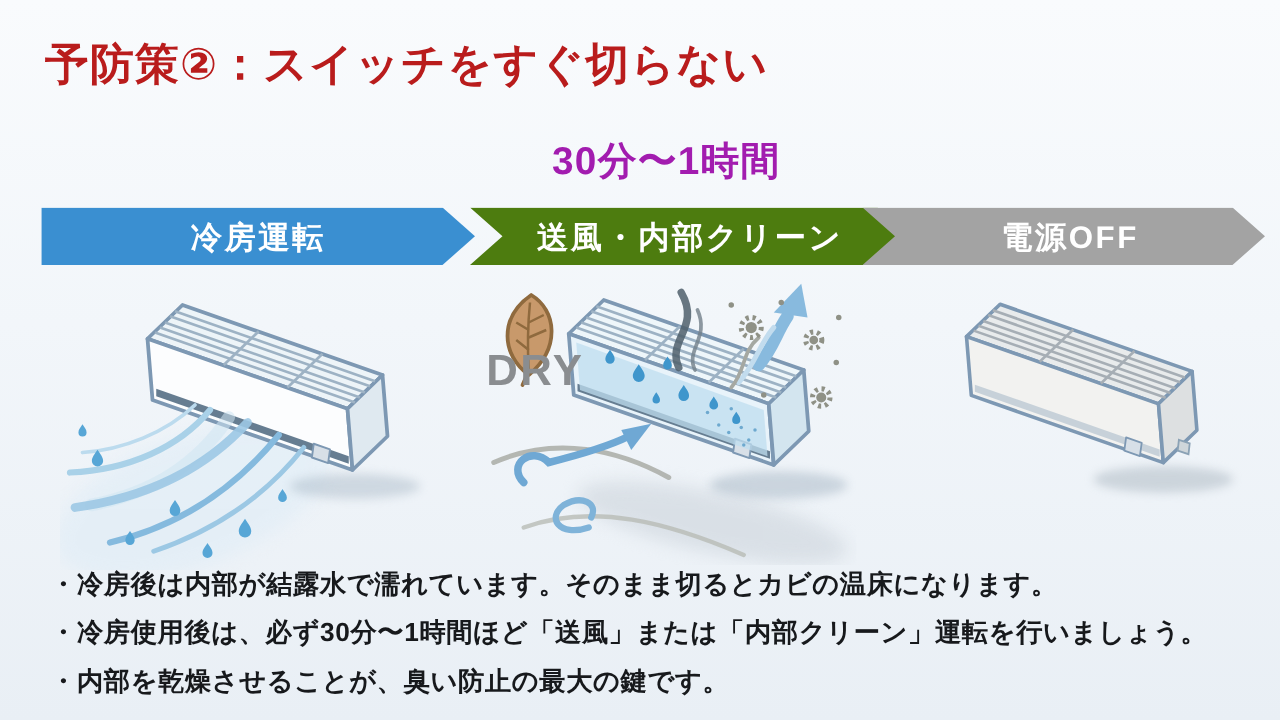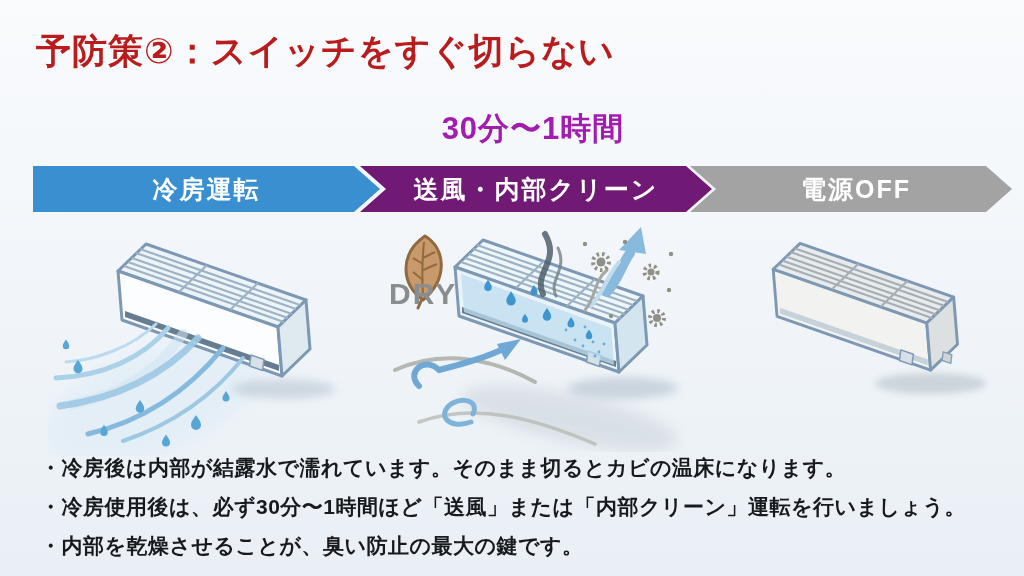--- a/index.html
+++ b/index.html
@@ -17,24 +17,24 @@
     font-size:31px;font-weight:800;color:#a21caf;letter-spacing:1px;
   }
   .seg{
     position:absolute;top:166px;height:46px;
     display:flex;align-items:center;justify-content:center;
     color:#ffffff;font-weight:800;font-size:25px;letter-spacing:2px;
   }
   .seg-point{clip-path:polygon(0 0,calc(100% - 26px) 0,100% 50%,calc(100% - 26px) 100%,0 100%);}
   .seg-notch{clip-path:polygon(0 0,calc(100% - 26px) 0,100% 50%,calc(100% - 26px) 100%,0 100%,26px 50%);}
   .seg-cooling{left:33px;width:347px;background:#3a8fd1;}
-  .seg-fanclean{left:360px;width:352px;background:#701a75;}
+  .seg-fanclean{left:376px;width:352px;background:#4d7c0f;}
   .seg-poweroff{left:690px;width:312px;background:#a3a3a3;padding-left:10px;}
   .dry-label{
-    left:389px;top:277px;font-size:30px;font-weight:800;color:#8a8d90;letter-spacing:2px;
+    left:389px;top:277px;font-size:35px;font-weight:800;color:#8a8d90;letter-spacing:2px;
   }
   .notes{left:40px;top:454px;color:#17191c;}
   .note-item{font-size:21px;font-weight:700;line-height:27px;margin-bottom:12px;letter-spacing:.5px;}
   svg .soft{filter:blur(4px);}
   svg .softer{filter:blur(7px);}
 </style>
 </head>
 <body>
 
 <div class="abs page-title">予防策②：スイッチをすぐ切らない</div>

